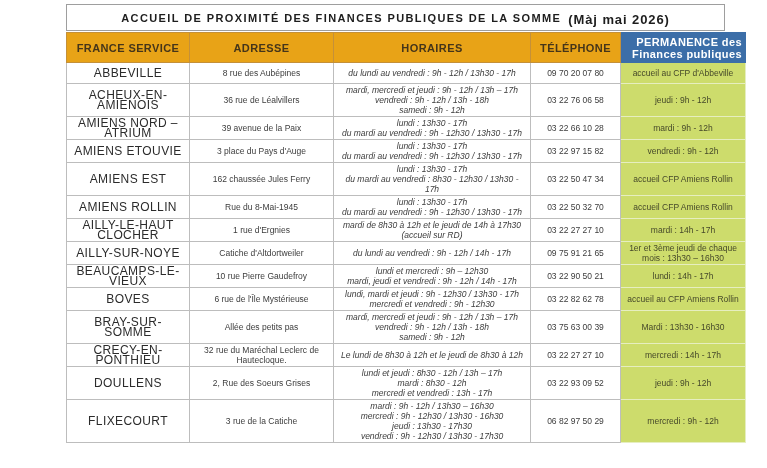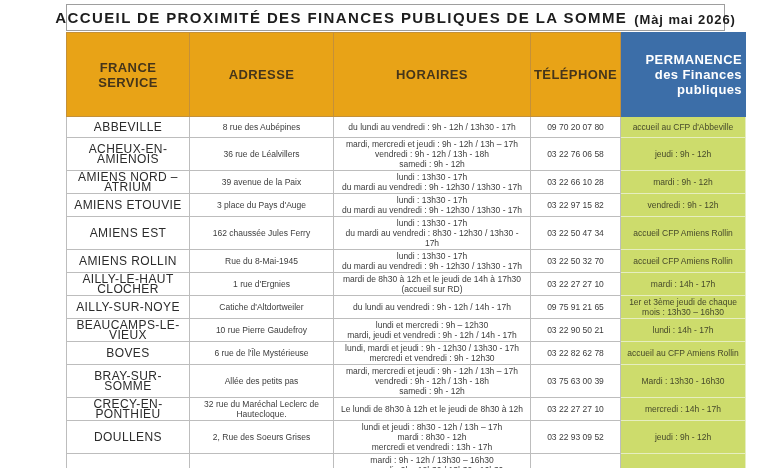--- a/index.html
+++ b/index.html
@@ -19,21 +19,21 @@
     height: 27px;
     border: 1px solid #9e9e9e;
     background: #ffffff;
     display: flex;
     align-items: center;
     justify-content: center;
     gap: 7px;
     box-sizing: border-box;
   }
   .title-main {
-    font-size: 15px;
+    font-size: 11px;
     font-weight: bold;
     letter-spacing: 1.4px;
     color: #1d1d1d;
     white-space: nowrap;
   }
   .title-suffix {
     font-size: 13px;
     font-weight: bold;
     letter-spacing: 0.9px;
     color: #1d1d1d;
@@ -51,24 +51,24 @@
   .main-table th, .main-table td {
     border: 1px solid #bdbdbd;
     text-align: center;
     vertical-align: middle;
     overflow: hidden;
   }
   .main-table thead th {
     height: 27px;
     background: var(--orange, #E8A317);
     color: #45351a;
-    font-size: 13px;
+    font-size: 11px;
     font-weight: bold;
     letter-spacing: 0.4px;
-    padding: 19px 3px;
+    padding: 1px 3px;
     border-color: #c49039;
   }
   .main-table thead th.permanence-header {
     background: var(--blue, #3C6EA8);
     color: #ffffff;
     border-color: #3C6EA8;
     text-align: right;
   }
   .main-table td {
     font-size: 8.5px;
@@ -77,21 +77,21 @@
     padding: 1px 4px;
     height: 21px;
     box-sizing: border-box;
   }
   .main-table td.col-france_service {
     font-weight: normal;
     color: #2b2b2b;
     font-size: 12px;
     letter-spacing: 0.4px;
   }
-  .main-table td.col-horaires { white-space: pre-line; }
+  .main-table td.col-horaires { white-space: pre-line; font-style: italic; }
   .main-table td.col-permanence {
     background: var(--green, #CDDC6C);
     border-color: #e6eec0;
     color: #46492a;
   }
 </style>
 </head>
 <body>
 
 <div class="sheet">

